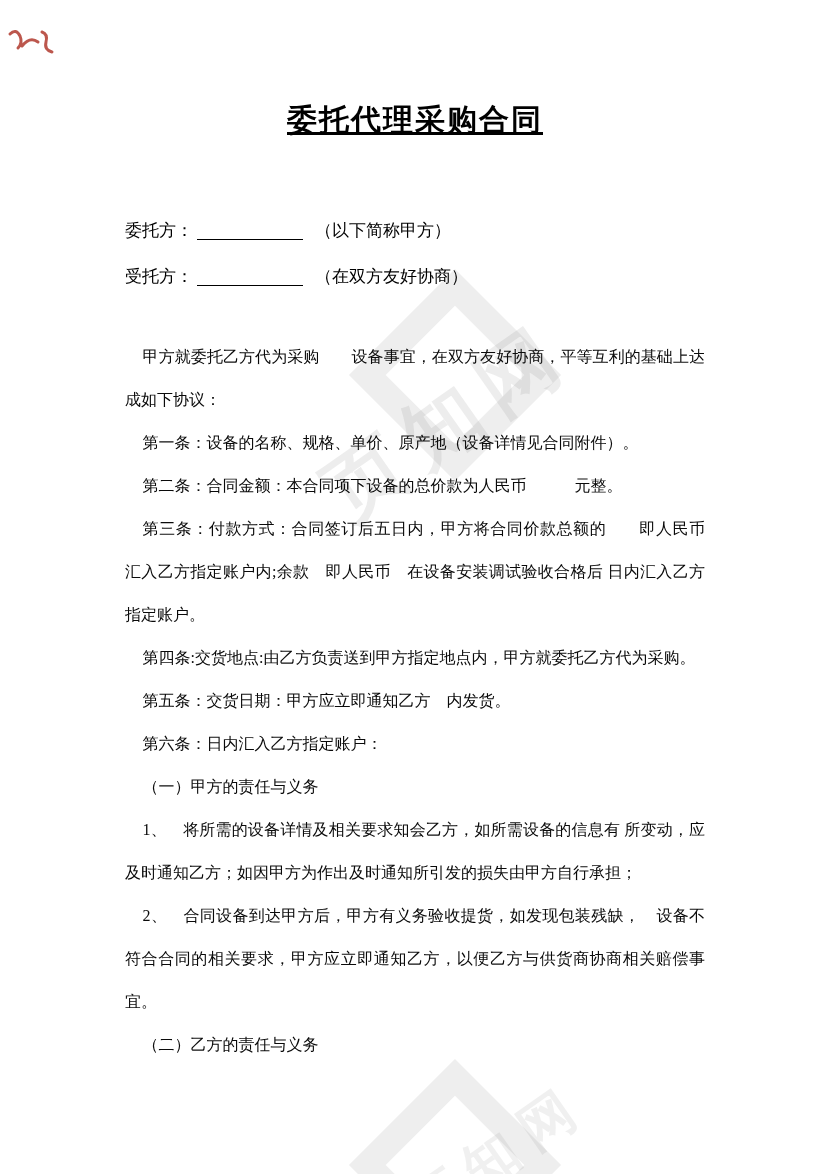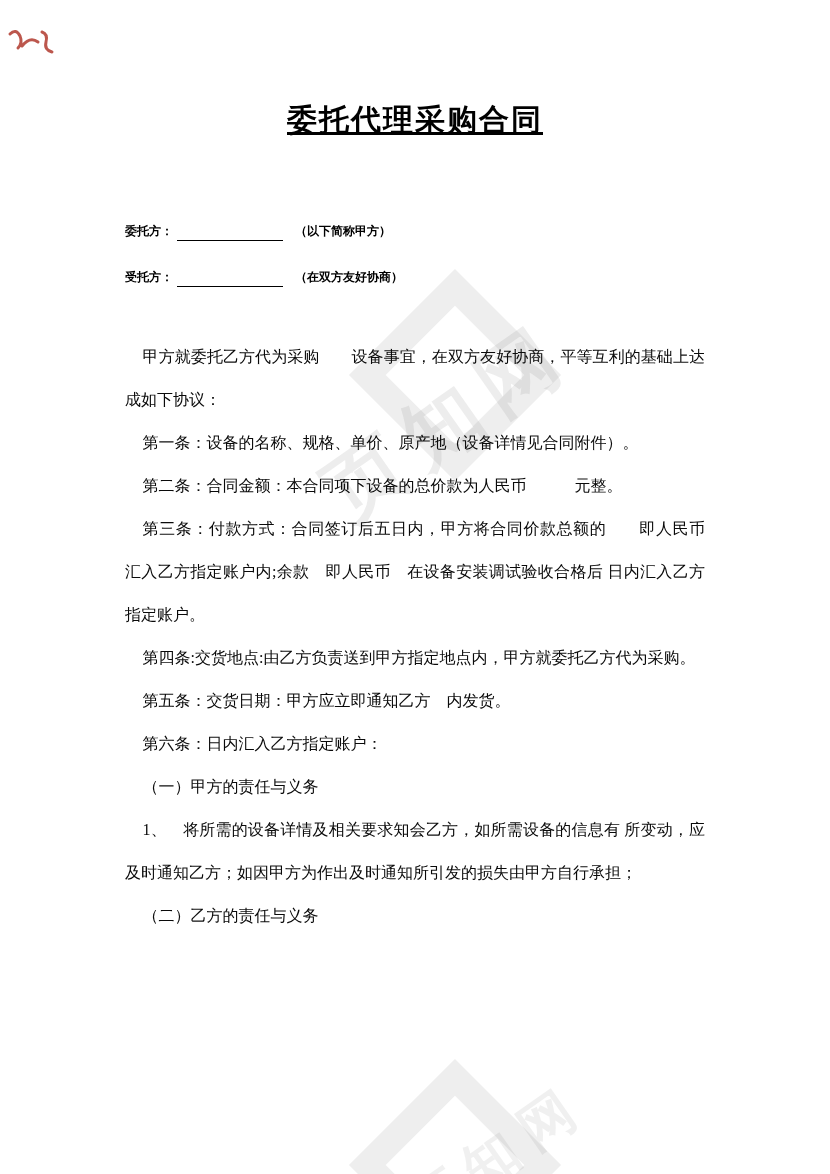--- a/index.html
+++ b/index.html
@@ -59,23 +59,23 @@
     text-align: center;
     font-size: 30px;
     font-weight: bold;
     letter-spacing: 2px;
     color: #000;
     text-decoration: underline;
   }
   .party-block { margin-top: 78px; }
   .party-line {
     display: flex;
-    align-items: flex-end;
-    font-size: 12px;
-    font-weight: bold;
+    align-items: center;
+    font-size: 17px;
+    font-weight: normal;
     line-height: 24px;
     margin-bottom: 22px;
     color: #000;
   }
   .party-blank {
     display: inline-block;
     width: 106px;
     height: 20px;
     border-bottom: 1.5px solid #000;
     margin: 0 12px 2px 4px;
@@ -127,17 +127,18 @@
     <div class="body-text">
         <p class="para">甲方就委托乙方代为采购　　设备事宜，在双方友好协商，平等互利的基础上达成如下协议：</p>
         <p class="para">第一条：设备的名称、规格、单价、原产地（设备详情见合同附件）。</p>
         <p class="para">第二条：合同金额：本合同项下设备的总价款为人民币　　　元整。</p>
         <p class="para">第三条：付款方式：合同签订后五日内，甲方将合同价款总额的　　即人民币　汇入乙方指定账户内;余款　即人民币　在设备安装调试验收合格后 日内汇入乙方指定账户。</p>
         <p class="para">第四条:交货地点:由乙方负责送到甲方指定地点内，甲方就委托乙方代为采购。</p>
         <p class="para">第五条：交货日期：甲方应立即通知乙方　内发货。</p>
         <p class="para">第六条：日内汇入乙方指定账户：</p>
         <p class="para">（一）甲方的责任与义务</p>
         <p class="para">1、　将所需的设备详情及相关要求知会乙方，如所需设备的信息有 所变动，应及时通知乙方；如因甲方为作出及时通知所引发的损失由甲方自行承担；</p>
+        <p class="para">2、　合同设备到达甲方后，甲方有义务验收提货，如发现包装残缺，　设备不符合合同的相关要求，甲方应立即通知乙方，以便乙方与供货商协商相关赔偿事宜。</p>
         <p class="para">（二）乙方的责任与义务</p>
       </div>
 
   </div>
 </div>
 
 </body></html>

